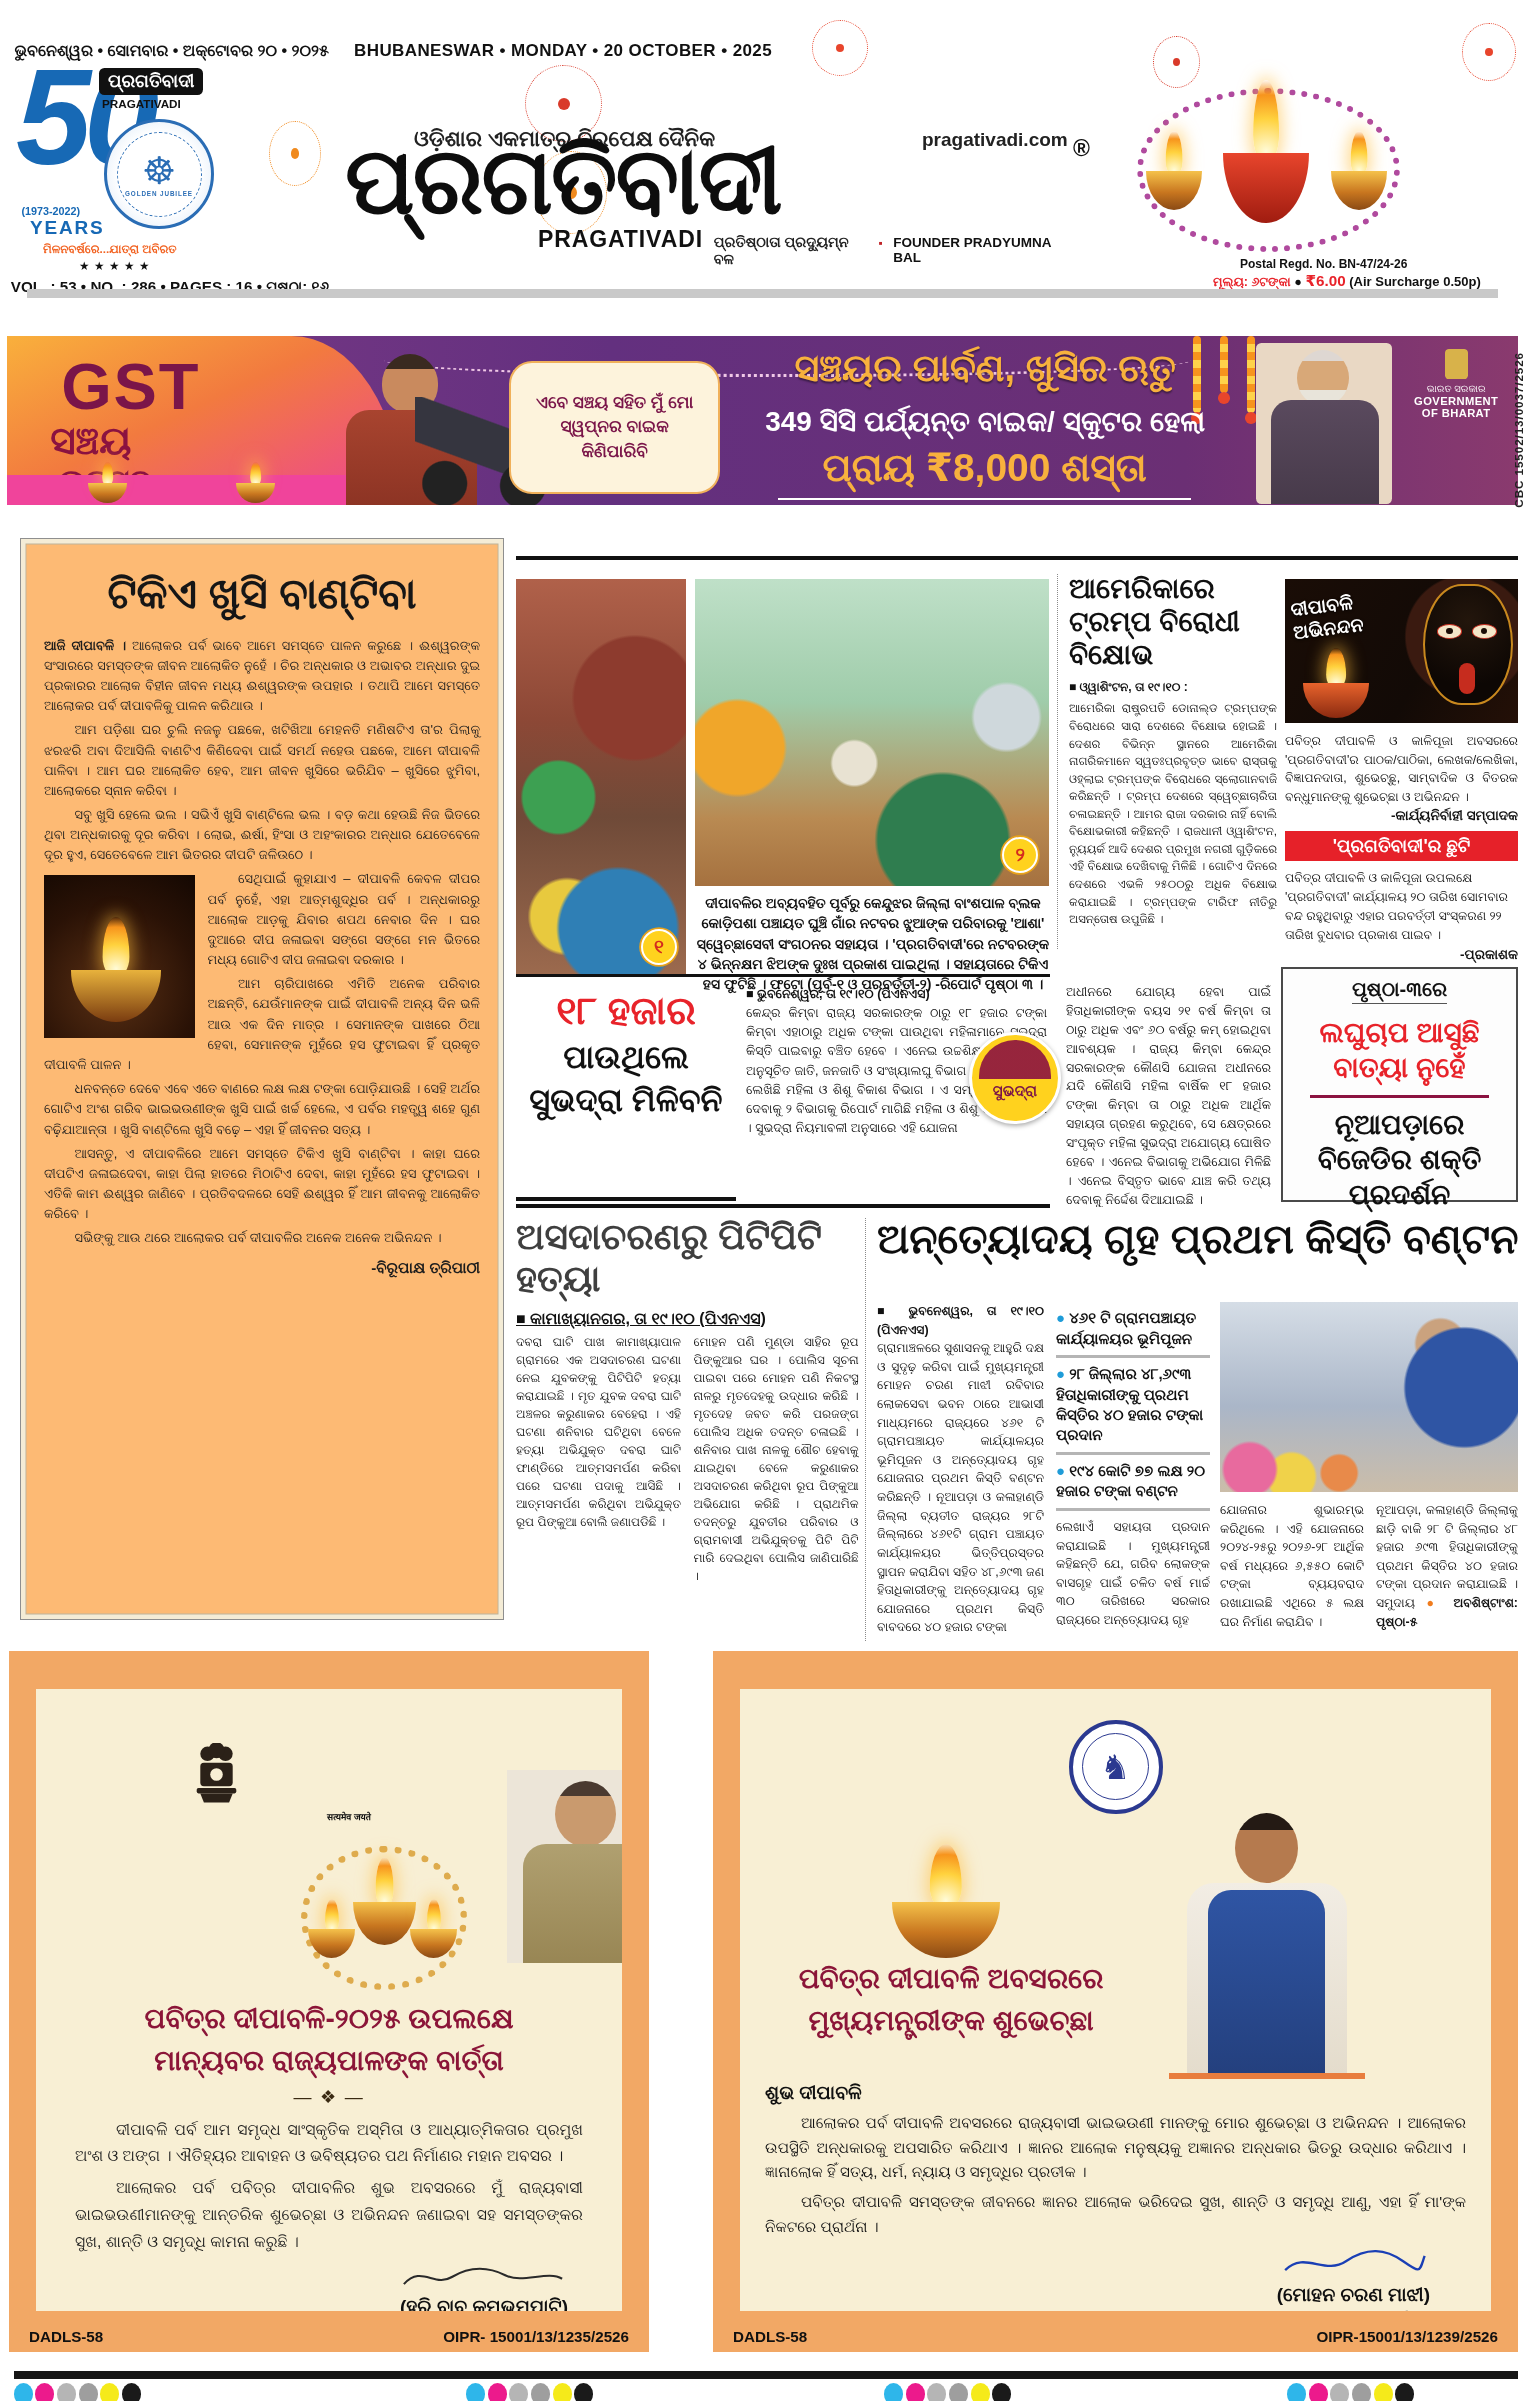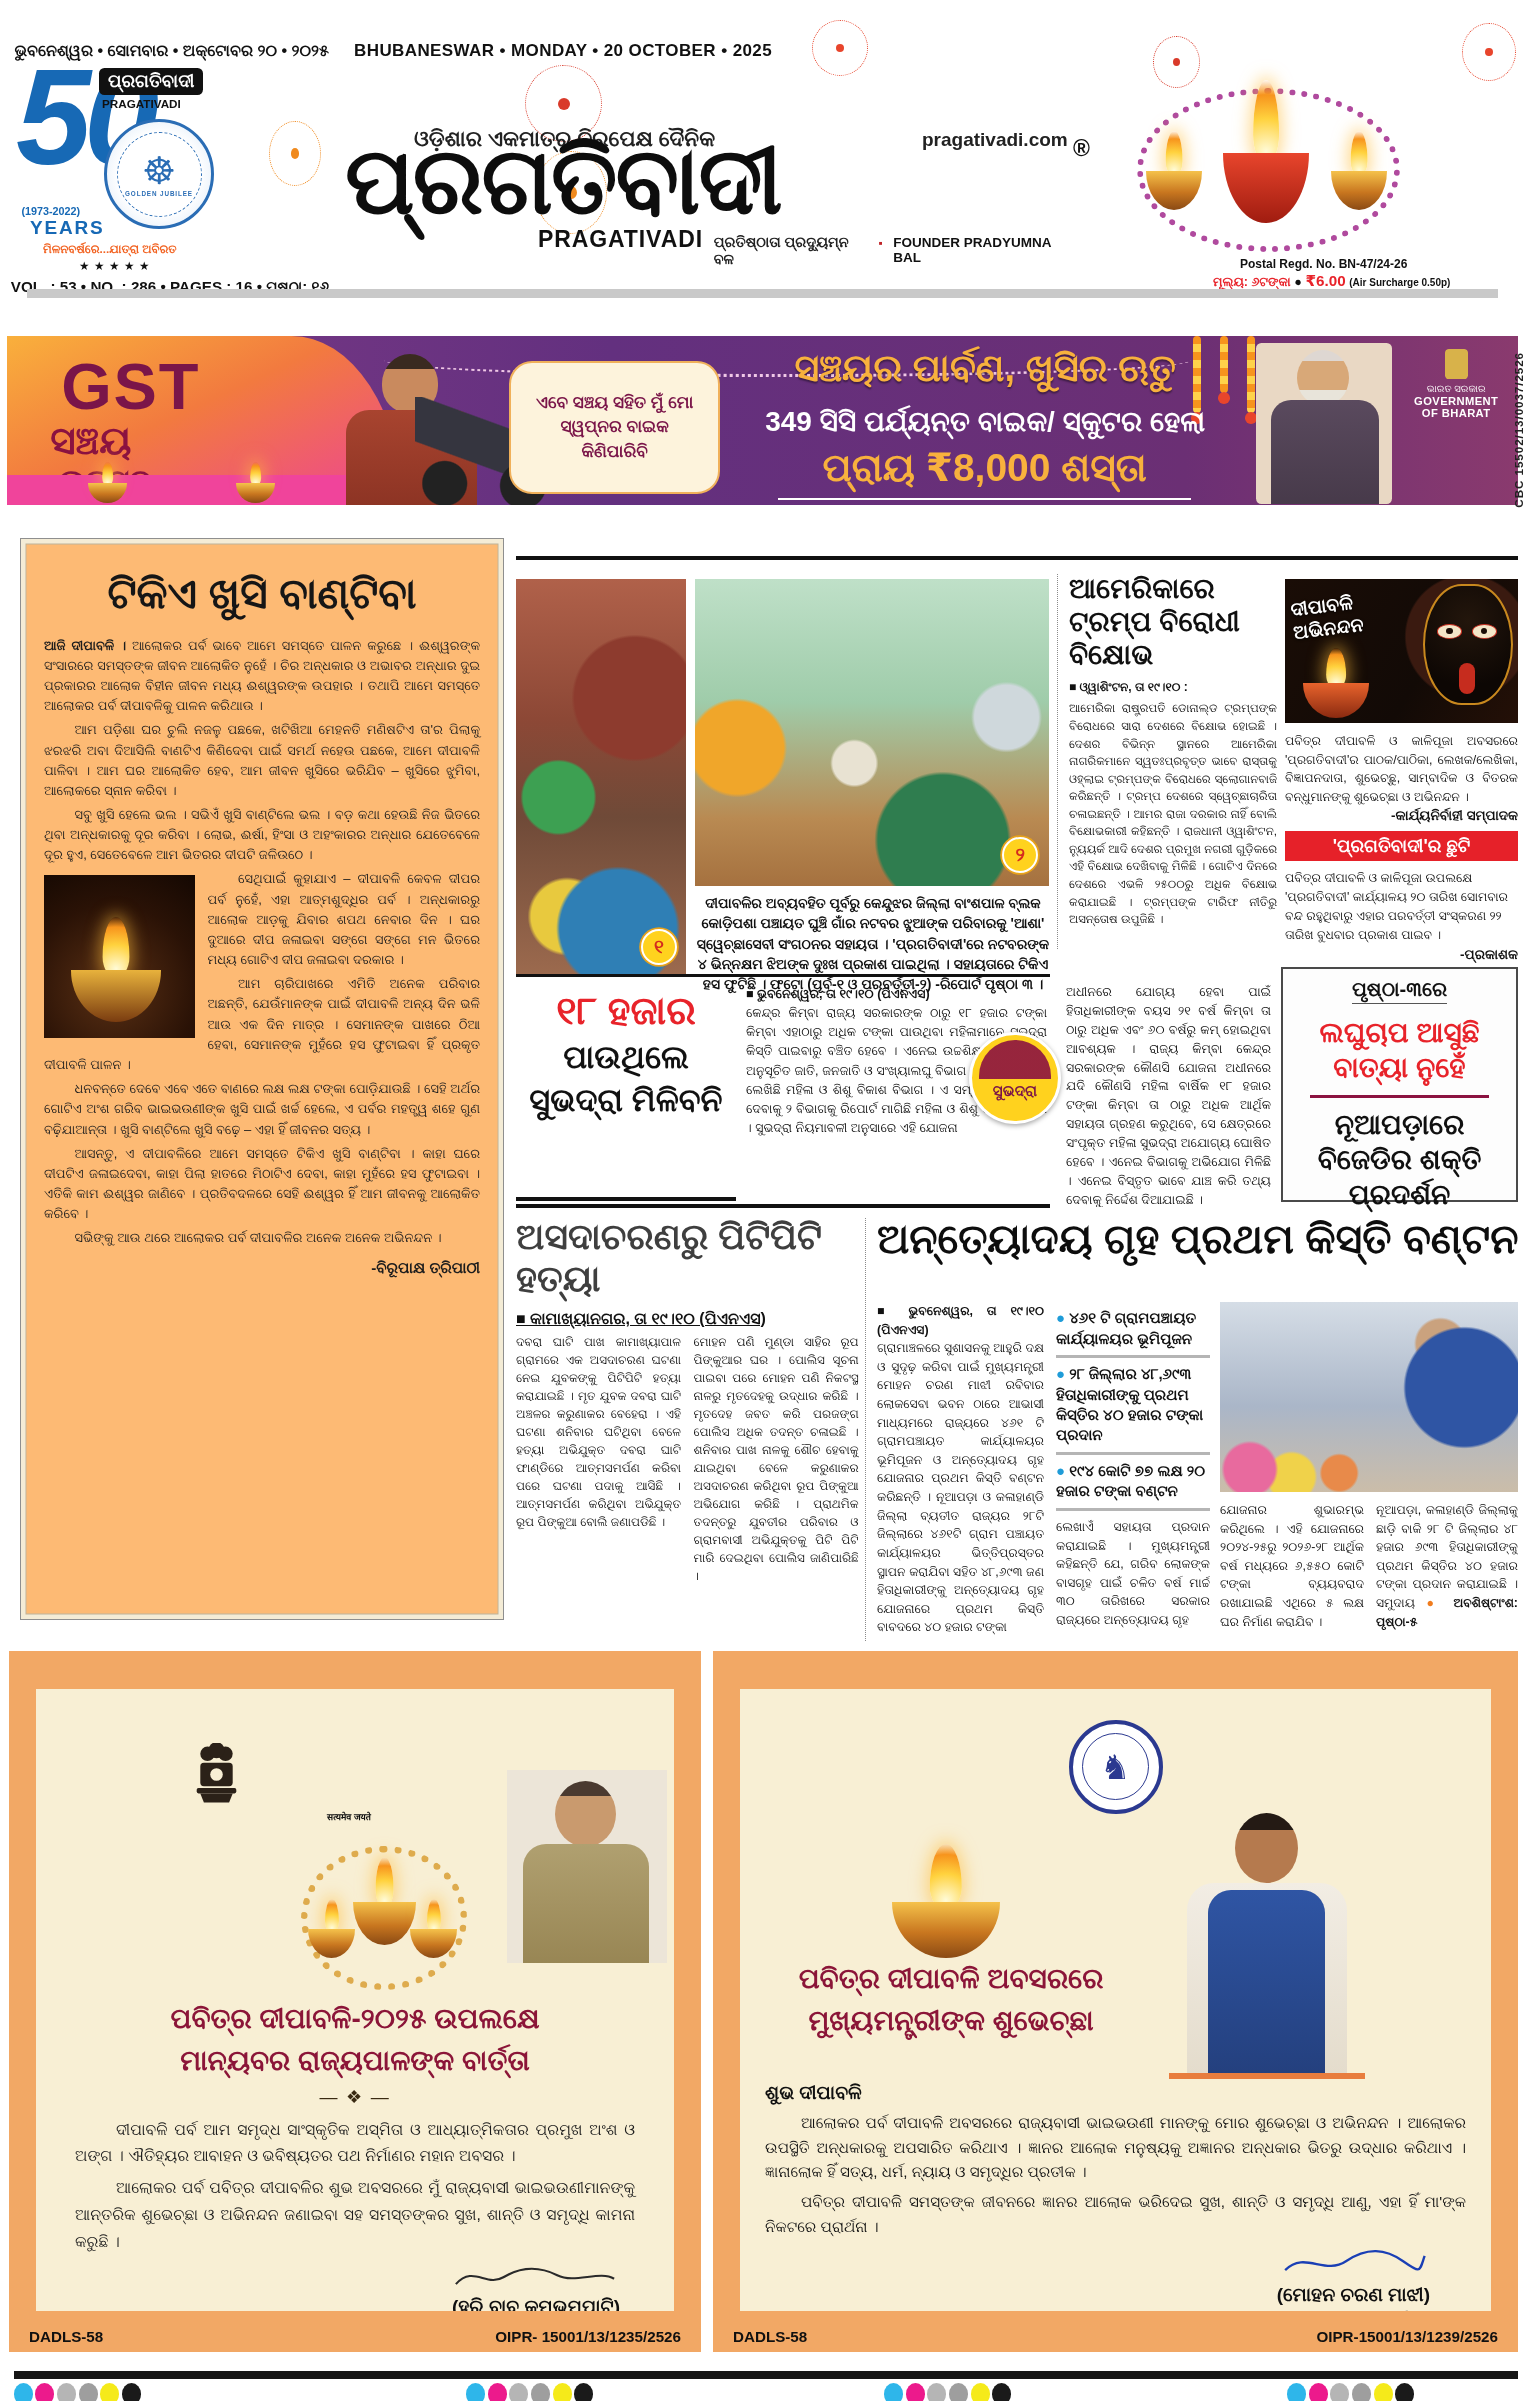--- a/index.html
+++ b/index.html
@@ -37,21 +37,21 @@
   .founderrow{left:538px;top:226px;width:538px;display:flex;gap:10.8px;align-items:baseline;justify-content:center;}
   .founderrow .nm{font-size:23px;font-weight:900;letter-spacing:0.9px;}
   .founderrow .fo{font-size:14.4px;font-weight:bold;color:#222;}
   .founderrow .sq{color:#c02428;font-size:11.7px;}
   .founderrow .fe{font-size:13.5px;font-weight:900;}
   .volline{left:10.8px;top:262px;font-size:15.2px;font-weight:900;margin-top:16px;}
   .postal{left:1240px;top:257px;font-size:12px;font-weight:bold;}
   .priceline{left:1213px;top:272px;font-size:12.6px;font-weight:bold;display:flex;gap:3.6px;align-items:baseline;}
   .priceline .red{color:#e8232a;}
   .priceline .rupee{color:#e8232a;font-size:15.2px;font-weight:900;}
-  .priceline .sur{font-size:10px;color:#111;}
+  .priceline .sur{font-size:13px;color:#111;}
   .grayrule{left:27px;top:289px;width:1471px;height:9px;background:#c9c9c9;}
   
   .fw{border:1.8px dotted #e8452c;border-radius:50%;}
   .fw::before{content:"";position:absolute;inset:18%;border:1.8px dotted inherit;border-color:inherit;border-radius:50%;}
   .fw::after{content:"";position:absolute;inset:42%;background:currentColor;border-radius:50%;}
   
   .diya{position:absolute;}
   .diya .bowl{position:absolute;bottom:0;left:0;width:100%;height:52%;
       background:linear-gradient(#f5c24b,#c8761f 55%,#8a4a14);border-radius:0 0 50% 50%/0 0 100% 100%;}
   .diya .flame{position:absolute;left:50%;transform:translateX(-50%);bottom:44%;width:30%;height:62%;
@@ -203,21 +203,21 @@
       radial-gradient(circle at 24% 92%,#f0d24a 0 8%,transparent 9%),
       radial-gradient(circle at 40% 90%,#e88a4a 0 7%,transparent 8%),
       linear-gradient(180deg,#d5dde6,#aab6c8 55%,#cbbda9);}
   .acol3{position:absolute;left:343px;top:285px;width:144px;height:144px;overflow:hidden;
       font-size:12.4px;line-height:1.5;text-align:justify;}
   .acol4{position:absolute;left:499px;top:285px;width:142px;height:144px;overflow:hidden;
       font-size:12.4px;line-height:1.5;text-align:justify;}
   .acont{font-weight:900;}
   .acont::before{content:"● ";color:#f07c1e;}
   
-  .adL{left:9px;top:1651px;width:692px;height:701px;background:#f2a865;}
+  .adL{left:9px;top:1651px;width:640px;height:701px;background:#f2a865;}
   .adR{left:713px;top:1651px;width:805px;height:701px;background:#f2a865;}
   .adin{position:absolute;left:27px;right:27px;top:38px;bottom:41px;background:#f8efd4;overflow:hidden;}
   .emblem{position:absolute;left:135px;top:54px;width:90px;text-align:center;color:#2b2118;}
   .emblem .caption{font-size:9px;margin-top:1.8px;}
   .grang{position:absolute;left:265px;top:157px;width:166px;height:144px;}
   .grang .ring{position:absolute;inset:0;border-radius:50%;border:7.2px dotted #d89b2c;opacity:.8;}
   .gphoto{position:absolute;left:471px;top:81px;width:160px;height:193px;background:#ece5d8;}
   .gphoto .head{position:absolute;left:48px;top:10.8px;width:61px;height:66px;border-radius:50%;
       background:linear-gradient(#4a3a30 0 22%,#c99a6e 22%);}
   .gphoto .body{position:absolute;left:16px;top:74px;width:126px;height:119px;border-radius:23px 23px 0 0;

